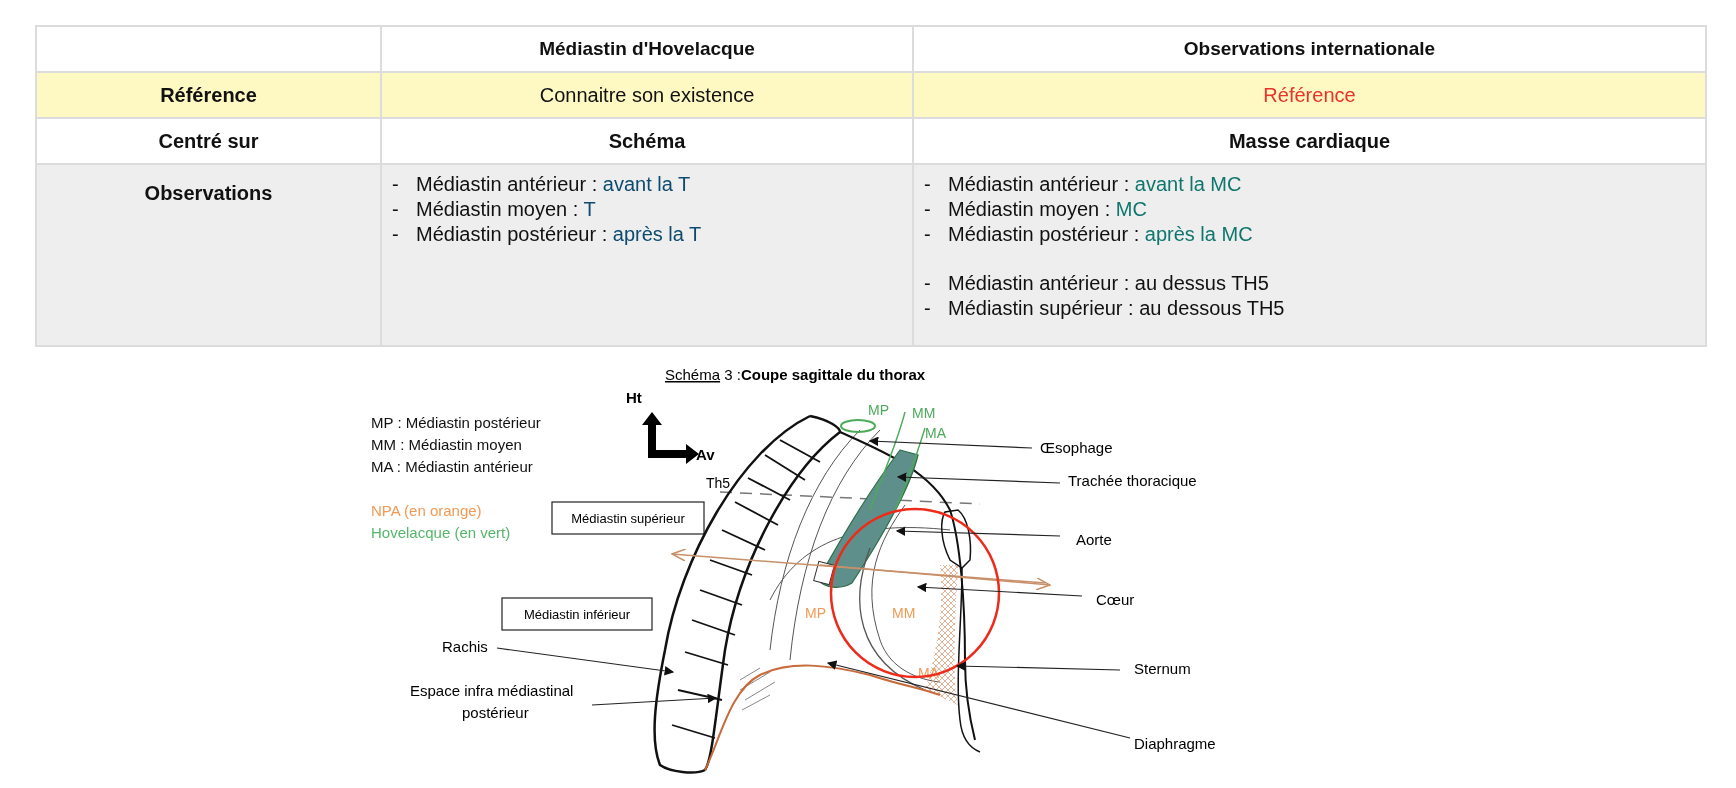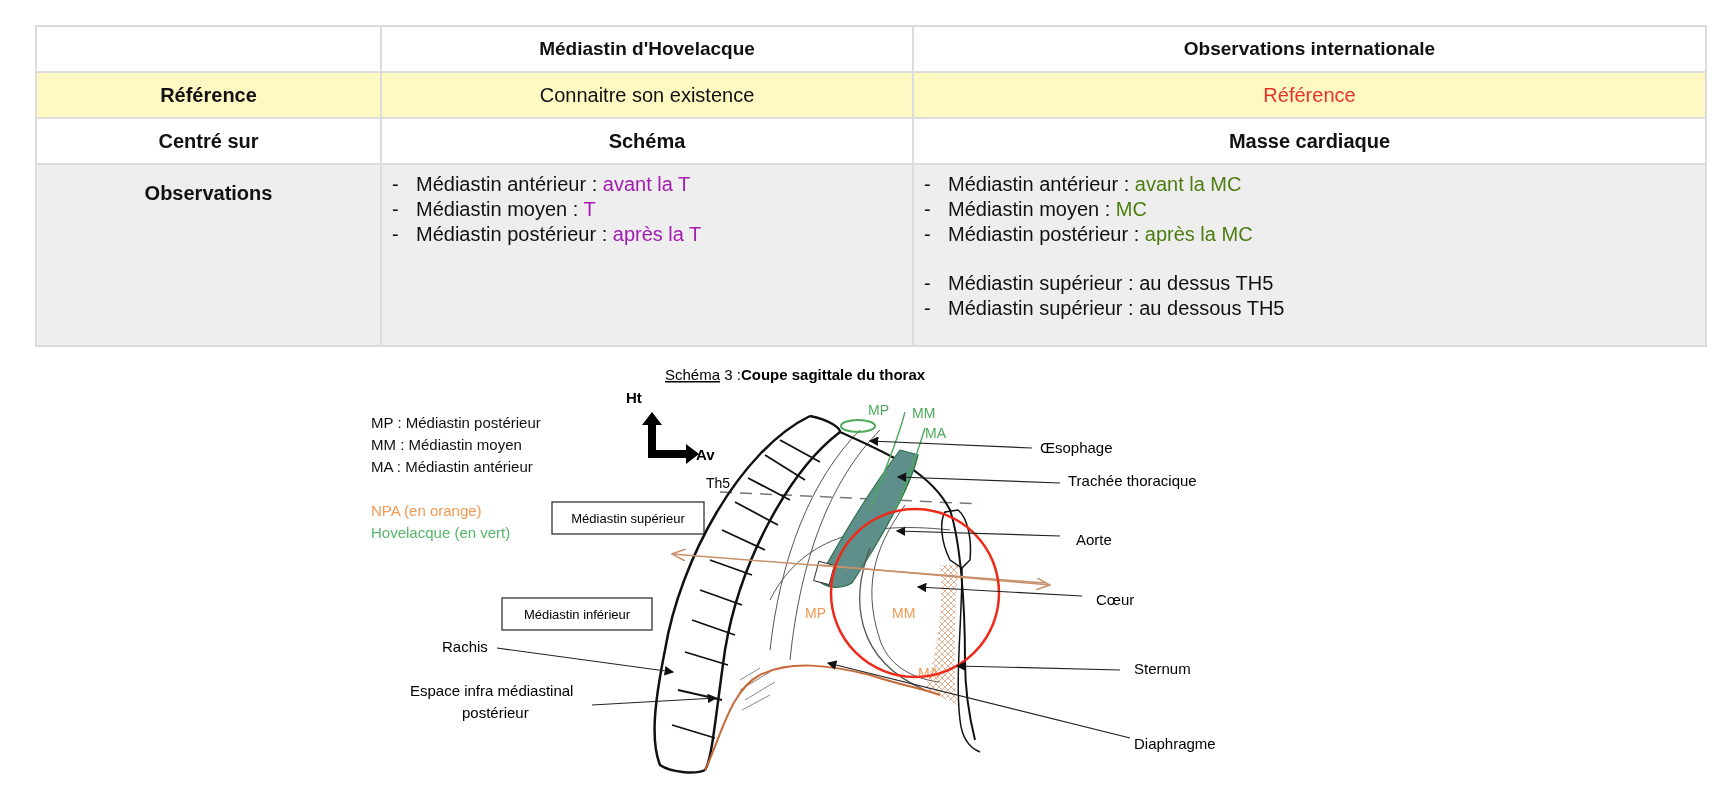--- a/index.html
+++ b/index.html
@@ -12,22 +12,22 @@
   table.cmp tr.r-head td { height: 44px; font-weight: bold; font-size: 19px; background: #fff; }
   table.cmp tr.r-ref td { height: 44px; background: #fef9c3; }
   table.cmp tr.r-centre td { height: 44px; background: #fff; font-weight: bold; text-align: center; }
   table.cmp tr.r-obs td { height: 163px; background: #eeeeee; vertical-align: top; }
   .rowhead { font-weight: bold; }
   tr.r-obs td.rowhead { padding-top: 17px; }
   td.obs { text-align: left !important; padding: 7px 0 0 10px !important; }
   .obs-line { line-height: 25px; white-space: nowrap; }
   .dash { display: inline-block; width: 24px; }
   .gap { height: 24px; }
-  .green { color: #a21caf; }
-  .orange { color: #4d7c0f; }
+  .green { color: #0c4a6e; }
+  .orange { color: #0f766e; }
   .red { color: #e8332a; }
 
   #figure { position: absolute; left: 0; top: 340px; width: 1736px; height: 364px; }
   #figure svg text { font-family: "Liberation Sans", sans-serif; }
 </style>
 </head>
 <body>
 
 <table class="cmp">
   <colgroup>
@@ -56,21 +56,21 @@
     <td class="obs">
       <div class="obs-line"><span class="dash">-</span><span>Médiastin antérieur : </span><span class="green">avant la T</span></div>
       <div class="obs-line"><span class="dash">-</span><span>Médiastin moyen : </span><span class="green">T</span></div>
       <div class="obs-line"><span class="dash">-</span><span>Médiastin postérieur : </span><span class="green">après la T</span></div>
     </td>
     <td class="obs">
       <div class="obs-line"><span class="dash">-</span><span>Médiastin antérieur : </span><span class="orange">avant la MC</span></div>
       <div class="obs-line"><span class="dash">-</span><span>Médiastin moyen : </span><span class="orange">MC</span></div>
       <div class="obs-line"><span class="dash">-</span><span>Médiastin postérieur : </span><span class="orange">après la MC</span></div>
       <div class="gap"></div>
-      <div class="obs-line"><span class="dash">-</span><span>Médiastin supérieur : au dessus TH5</span></div>
+      <div class="obs-line"><span class="dash">-</span><span>Médiastin antérieur : au dessus TH5</span></div>
       <div class="obs-line"><span class="dash">-</span><span>Médiastin supérieur : au dessous TH5</span></div>
     </td>
   </tr>
 </tbody>
   </table>
 
 <div id="figure">
 <svg width="1736" height="448" viewBox="0 340 1736 448" xmlns="http://www.w3.org/2000/svg">
   <defs>
     <marker id="arr" markerWidth="8" markerHeight="8" refX="7" refY="4" orient="auto">

